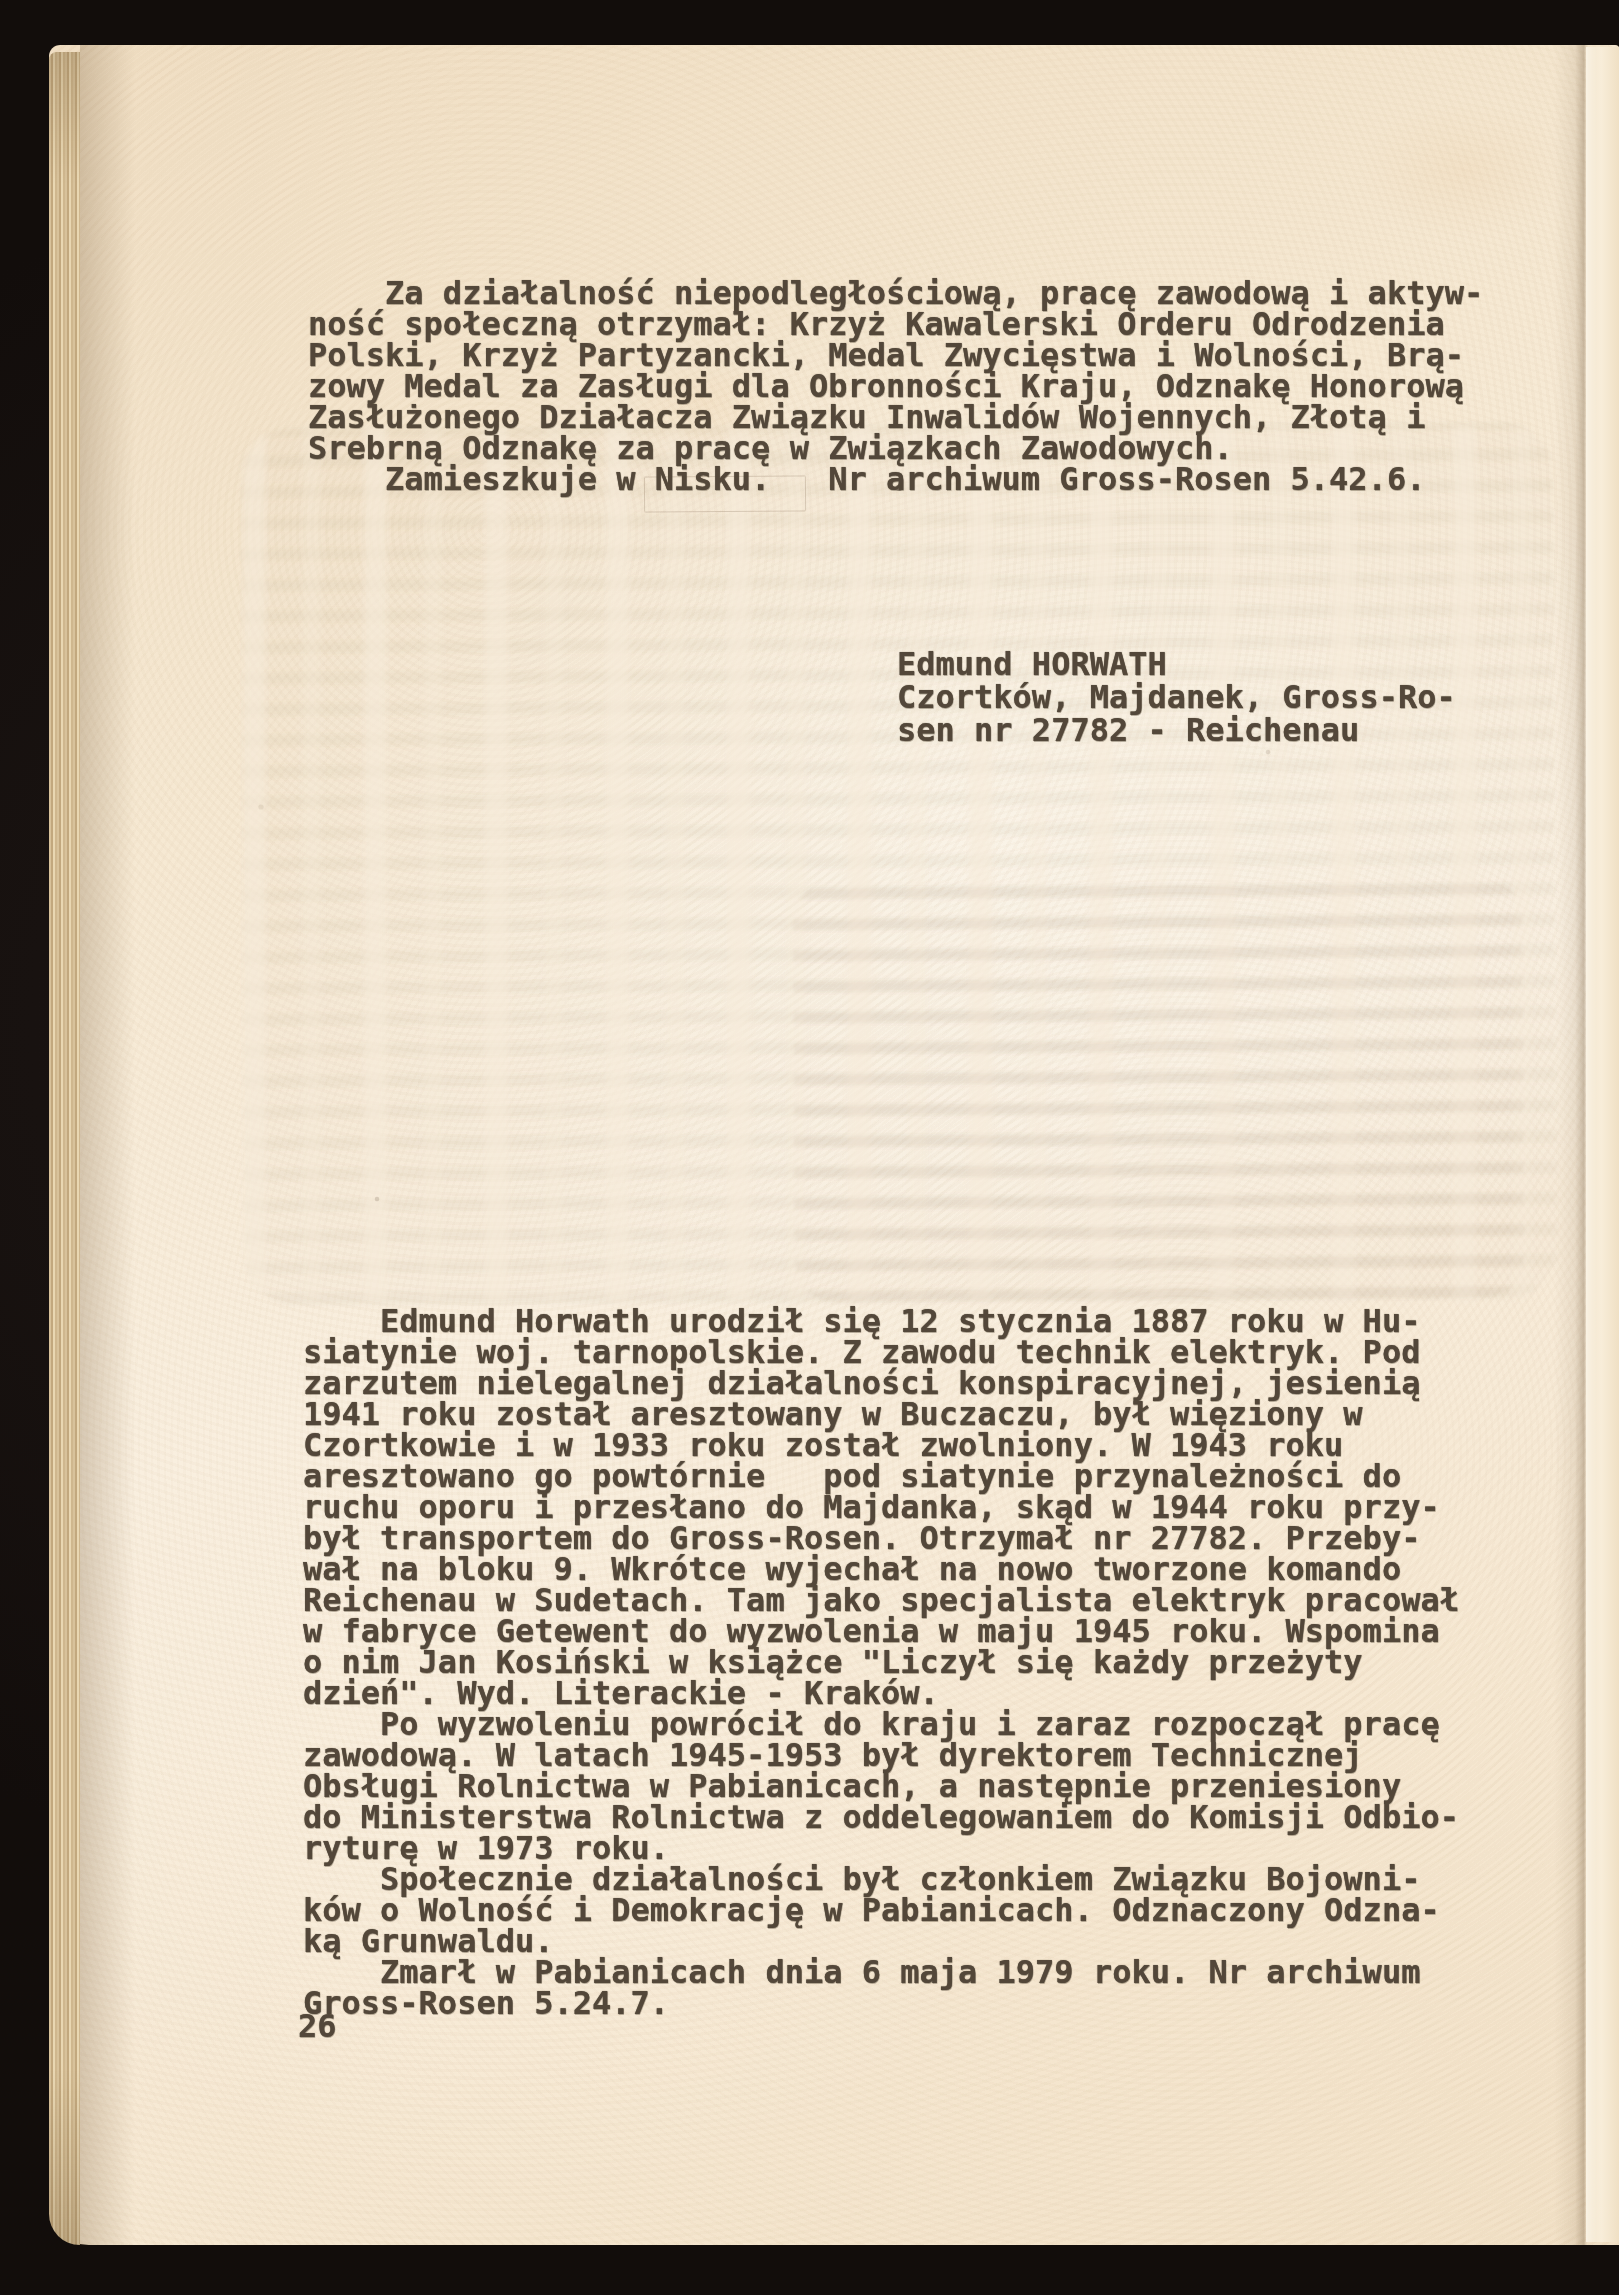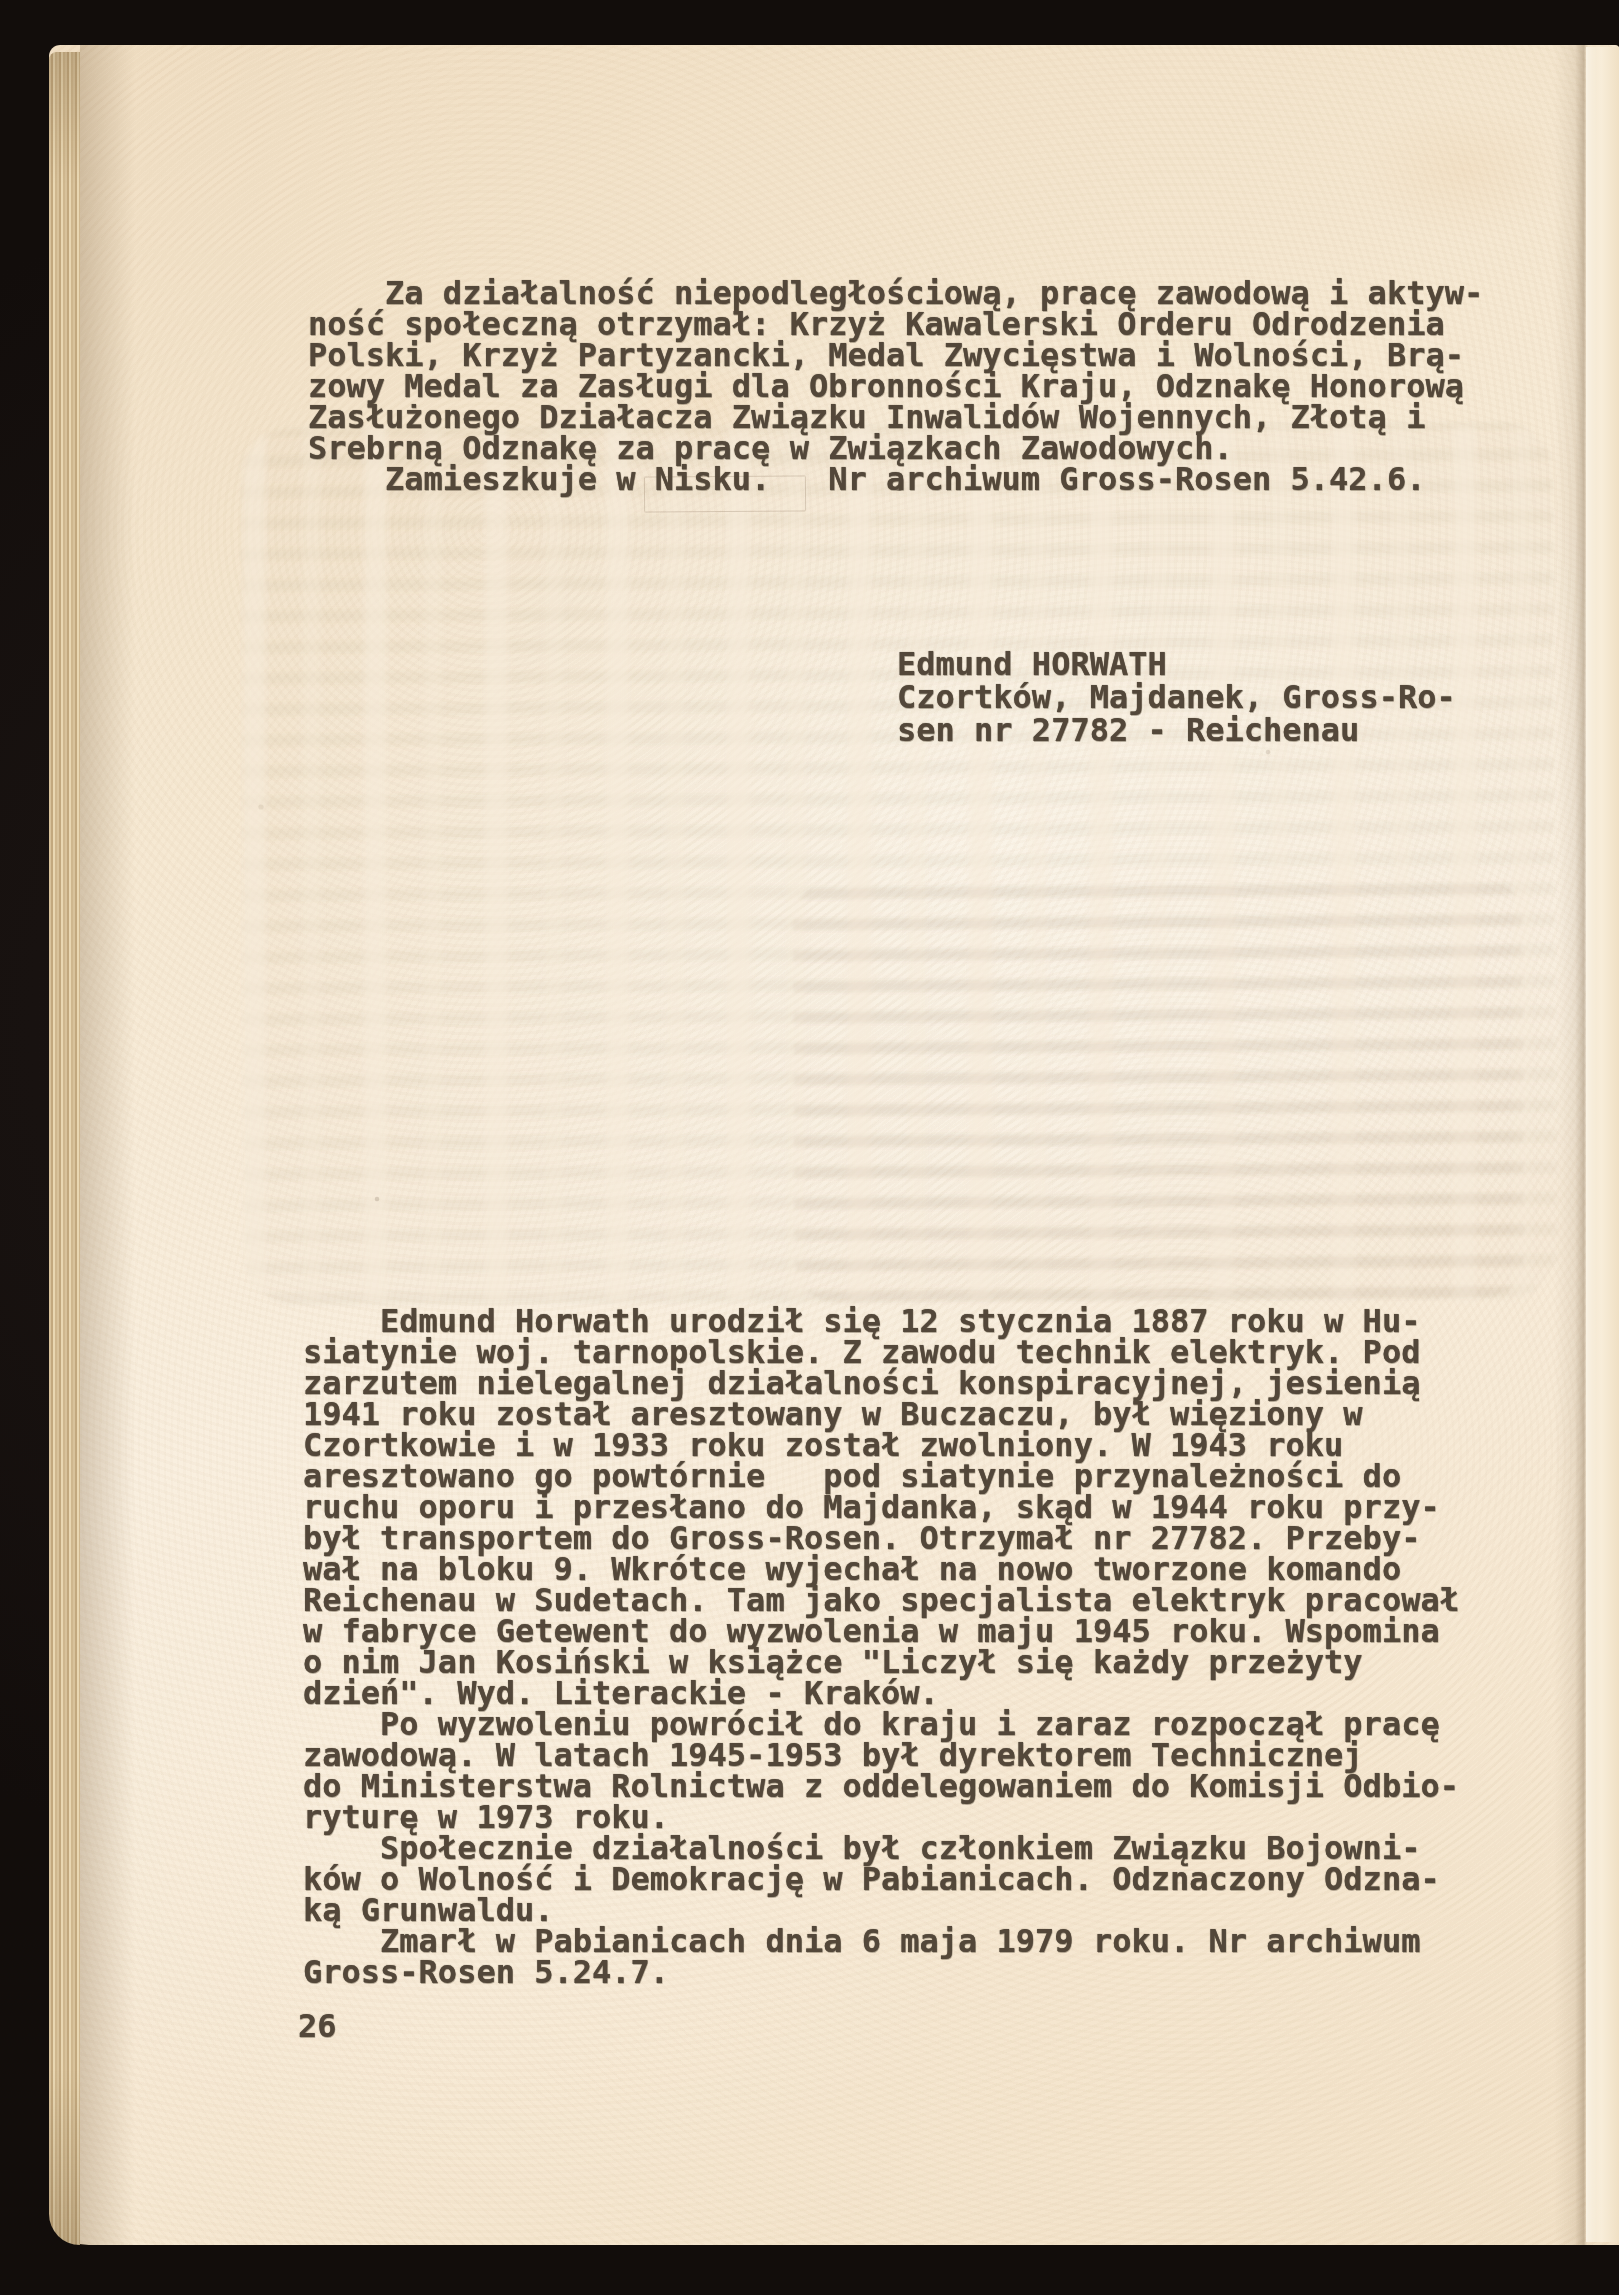--- a/index.html
+++ b/index.html
@@ -133,20 +133,21 @@
         <div class="line">aresztowano go powtórnie   pod siatynie przynależności do</div>
         <div class="line">ruchu oporu i przesłano do Majdanka, skąd w 1944 roku przy-</div>
         <div class="line">był transportem do Gross-Rosen. Otrzymał nr 27782. Przeby-</div>
         <div class="line">wał na bloku 9. Wkrótce wyjechał na nowo tworzone komando</div>
         <div class="line">Reichenau w Sudetach. Tam jako specjalista elektryk pracował</div>
         <div class="line">w fabryce Getewent do wyzwolenia w maju 1945 roku. Wspomina</div>
         <div class="line">o nim Jan Kosiński w książce "Liczył się każdy przeżyty</div>
         <div class="line">dzień". Wyd. Literackie - Kraków.</div>
         <div class="line">    Po wyzwoleniu powrócił do kraju i zaraz rozpoczął pracę</div>
         <div class="line">zawodową. W latach 1945-1953 był dyrektorem Technicznej</div>
+        <div class="line">Obsługi Rolnictwa w Pabianicach, a następnie przeniesiony</div>
         <div class="line">do Ministerstwa Rolnictwa z oddelegowaniem do Komisji Odbio-</div>
         <div class="line">ryturę w 1973 roku.</div>
         <div class="line">    Społecznie działalności był członkiem Związku Bojowni-</div>
         <div class="line">ków o Wolność i Demokrację w Pabianicach. Odznaczony Odzna-</div>
         <div class="line">ką Grunwaldu.</div>
         <div class="line">    Zmarł w Pabianicach dnia 6 maja 1979 roku. Nr archiwum</div>
         <div class="line">Gross-Rosen 5.24.7.</div>
       </div>
 
     <div class="type folio">26</div>

